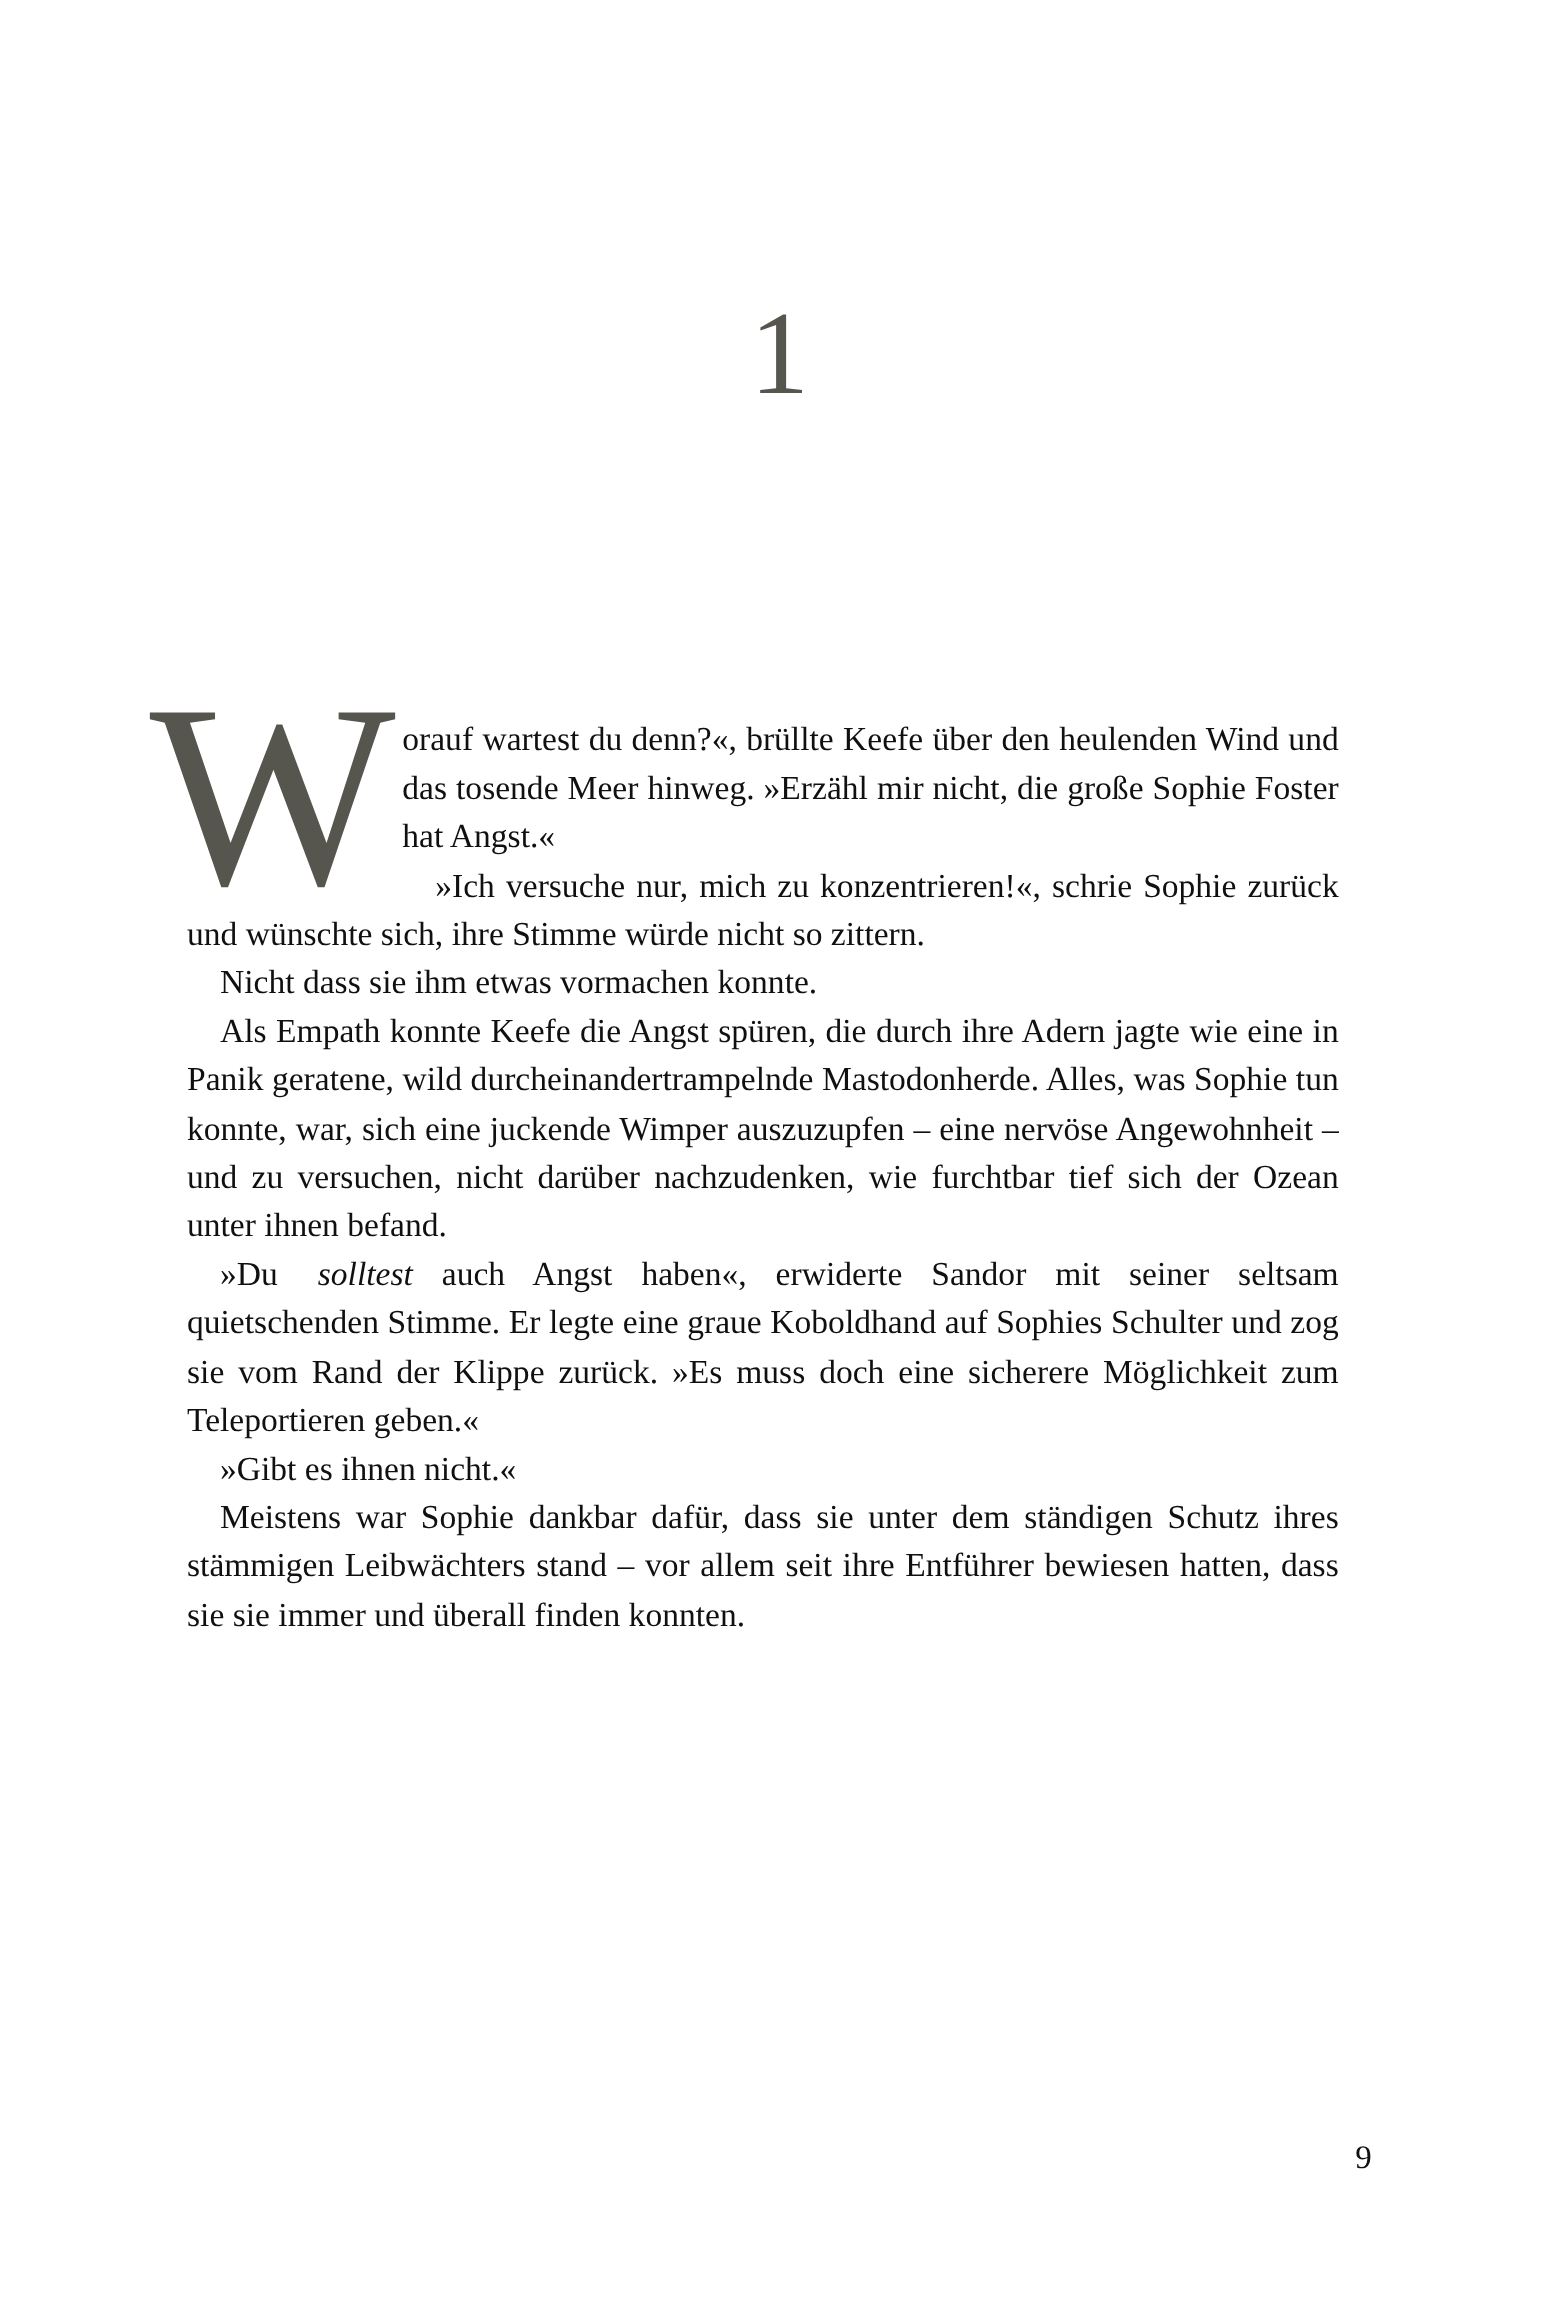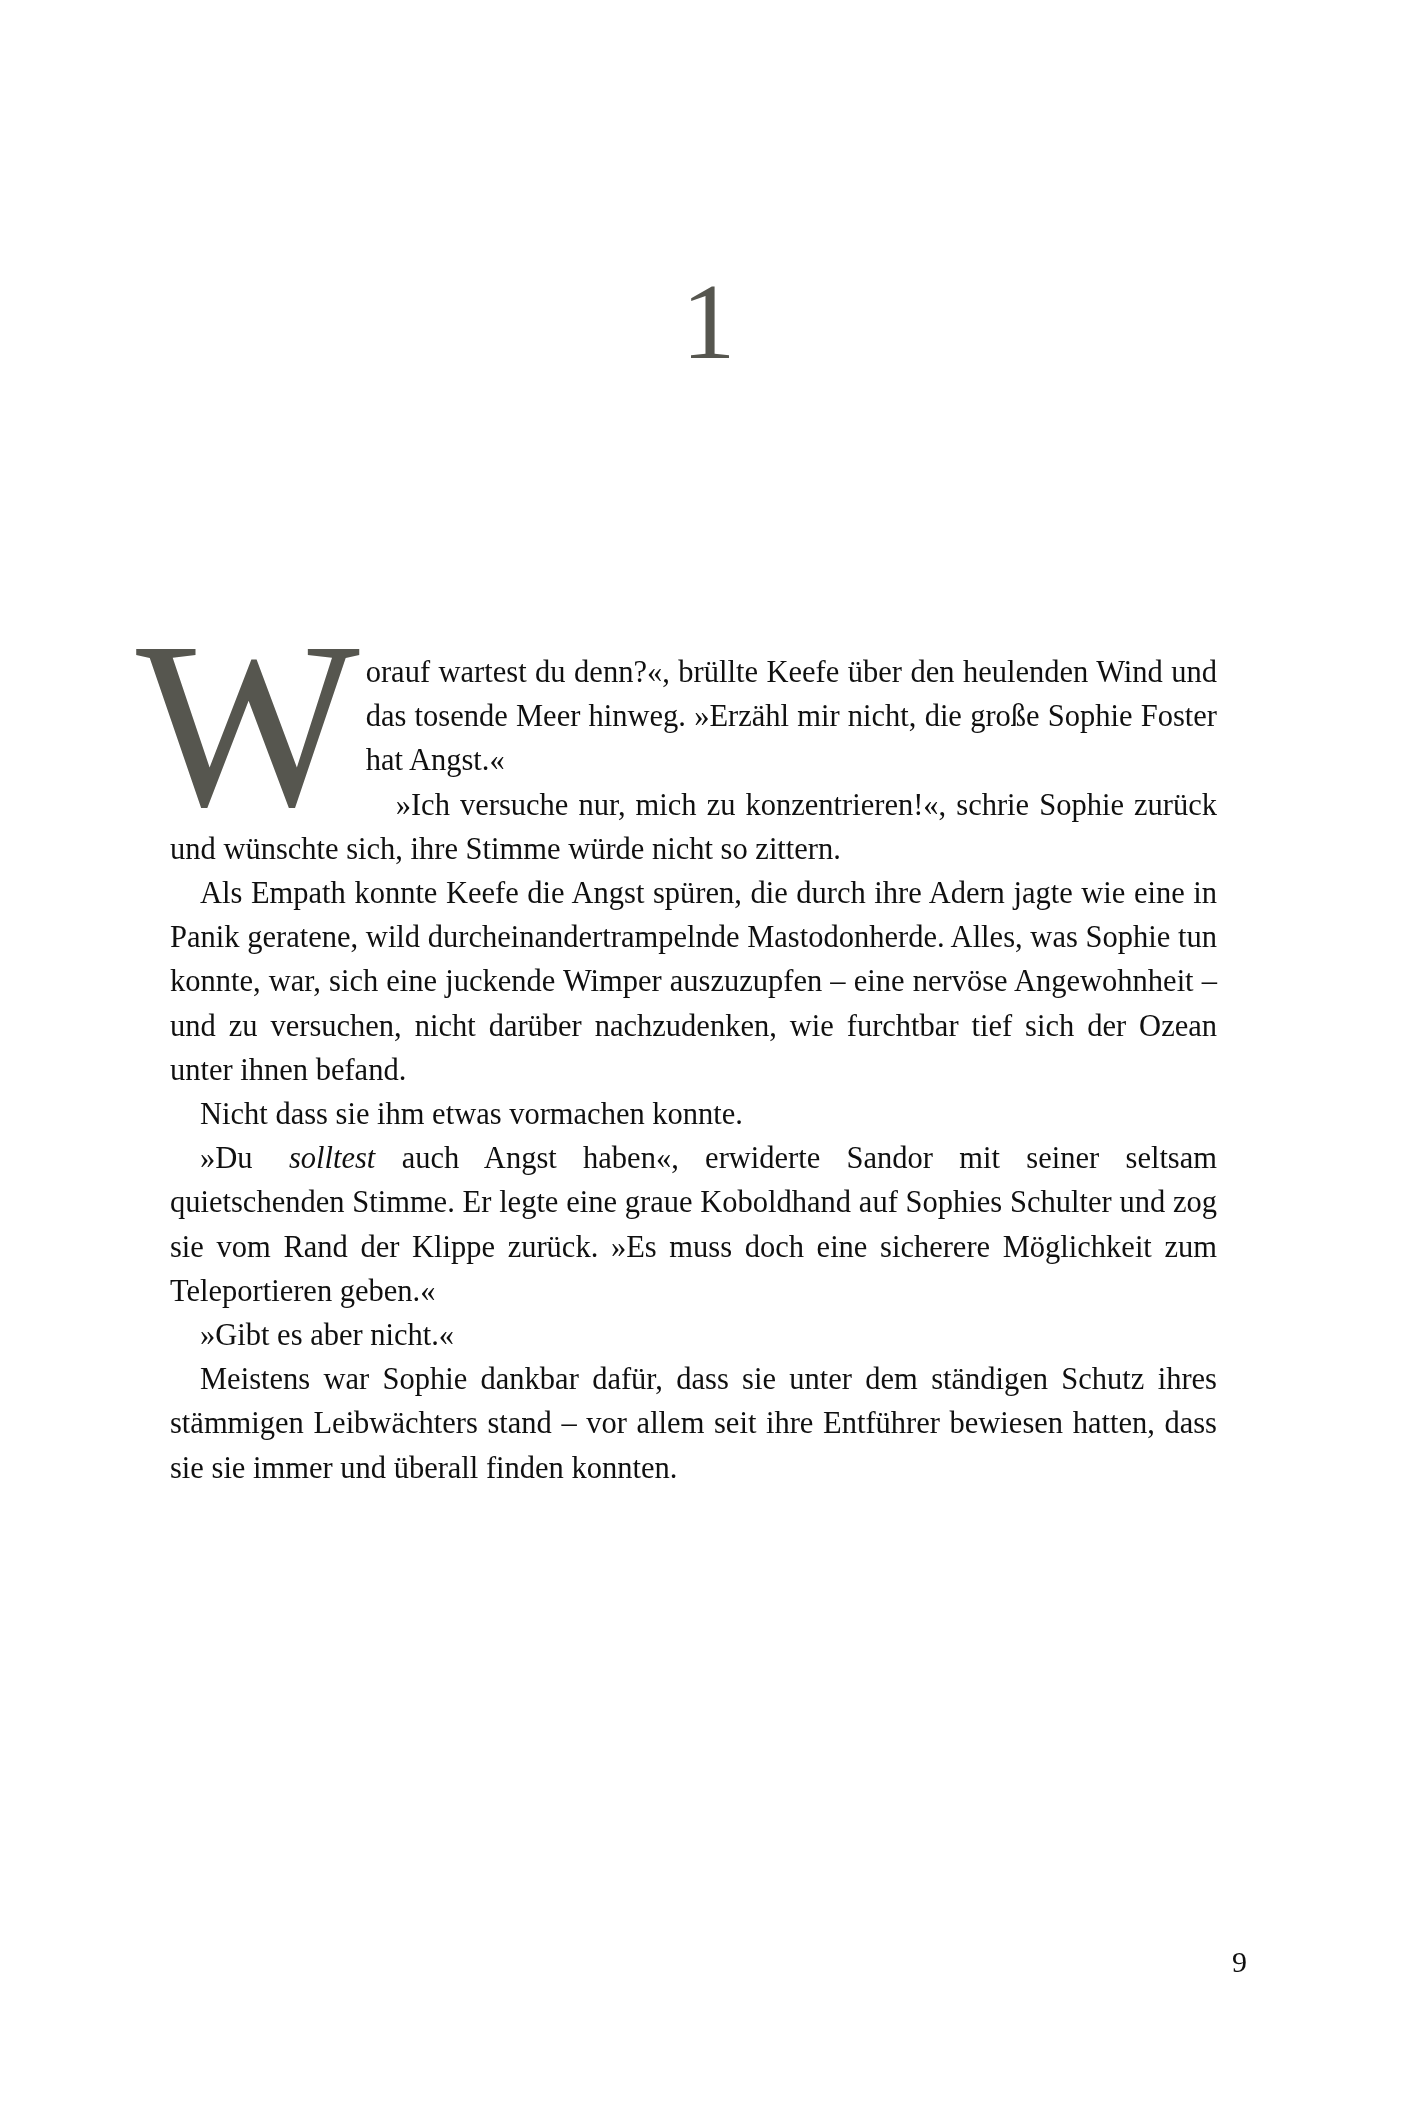--- a/index.html
+++ b/index.html
@@ -94,27 +94,27 @@
 <div class="page">
 
   <div class="chapter-number">1</div>
 
   <div class="textblock">
 
     <p class="para para-first no-indent"><span class="dropcap">W</span><span>orauf wartest du denn?«, brüllte Keefe über den heulenden Wind und das tosende Meer hinweg. »Erzähl mir nicht, die große Sophie Foster hat Angst.«</span></p>
 
     <p class="para"><span>»Ich versuche nur, mich zu konzentrieren!«, schrie Sophie zurück und wünschte sich, ihre Stimme würde nicht so zittern.</span></p>
 
+    <p class="para"><span>Nicht dass sie ihm etwas vormachen konnte.</span></p>
+
     <p class="para"><span>Als Empath konnte Keefe die Angst spüren, die durch ihre Adern jagte wie eine in Panik geratene, wild durcheinandertrampelnde Mastodonherde. Alles, was Sophie tun konnte, war, sich eine juckende Wimper auszuzupfen – eine nervöse Angewohnheit – und zu versuchen, nicht darüber nachzudenken, wie furchtbar tief sich der Ozean unter ihnen befand.</span></p>
-
-    <p class="para"><span>Nicht dass sie ihm etwas vormachen konnte.</span></p>
 
     <p class="para"><span>»Du </span><span class="italic">solltest</span><span> auch Angst haben«, erwiderte Sandor mit seiner seltsam quietschenden Stimme. Er legte eine graue Koboldhand auf Sophies Schulter und zog sie vom Rand der Klippe zurück. »Es muss doch eine sicherere Möglichkeit zum Teleportieren geben.«</span></p>
 
-    <p class="para"><span>»Gibt es aber nicht.«</span></p>
+    <p class="para"><span>»Gibt es ihnen nicht.«</span></p>
 
     <p class="para"><span>Meistens war Sophie dankbar dafür, dass sie unter dem ständigen Schutz ihres stämmigen Leibwächters stand – vor allem seit ihre Entführer bewiesen hatten, dass sie sie immer und überall finden konnten.</span></p>
 
   </div>
 
   <div class="folio">9</div>
 
 </div>
 
 </body></html>

